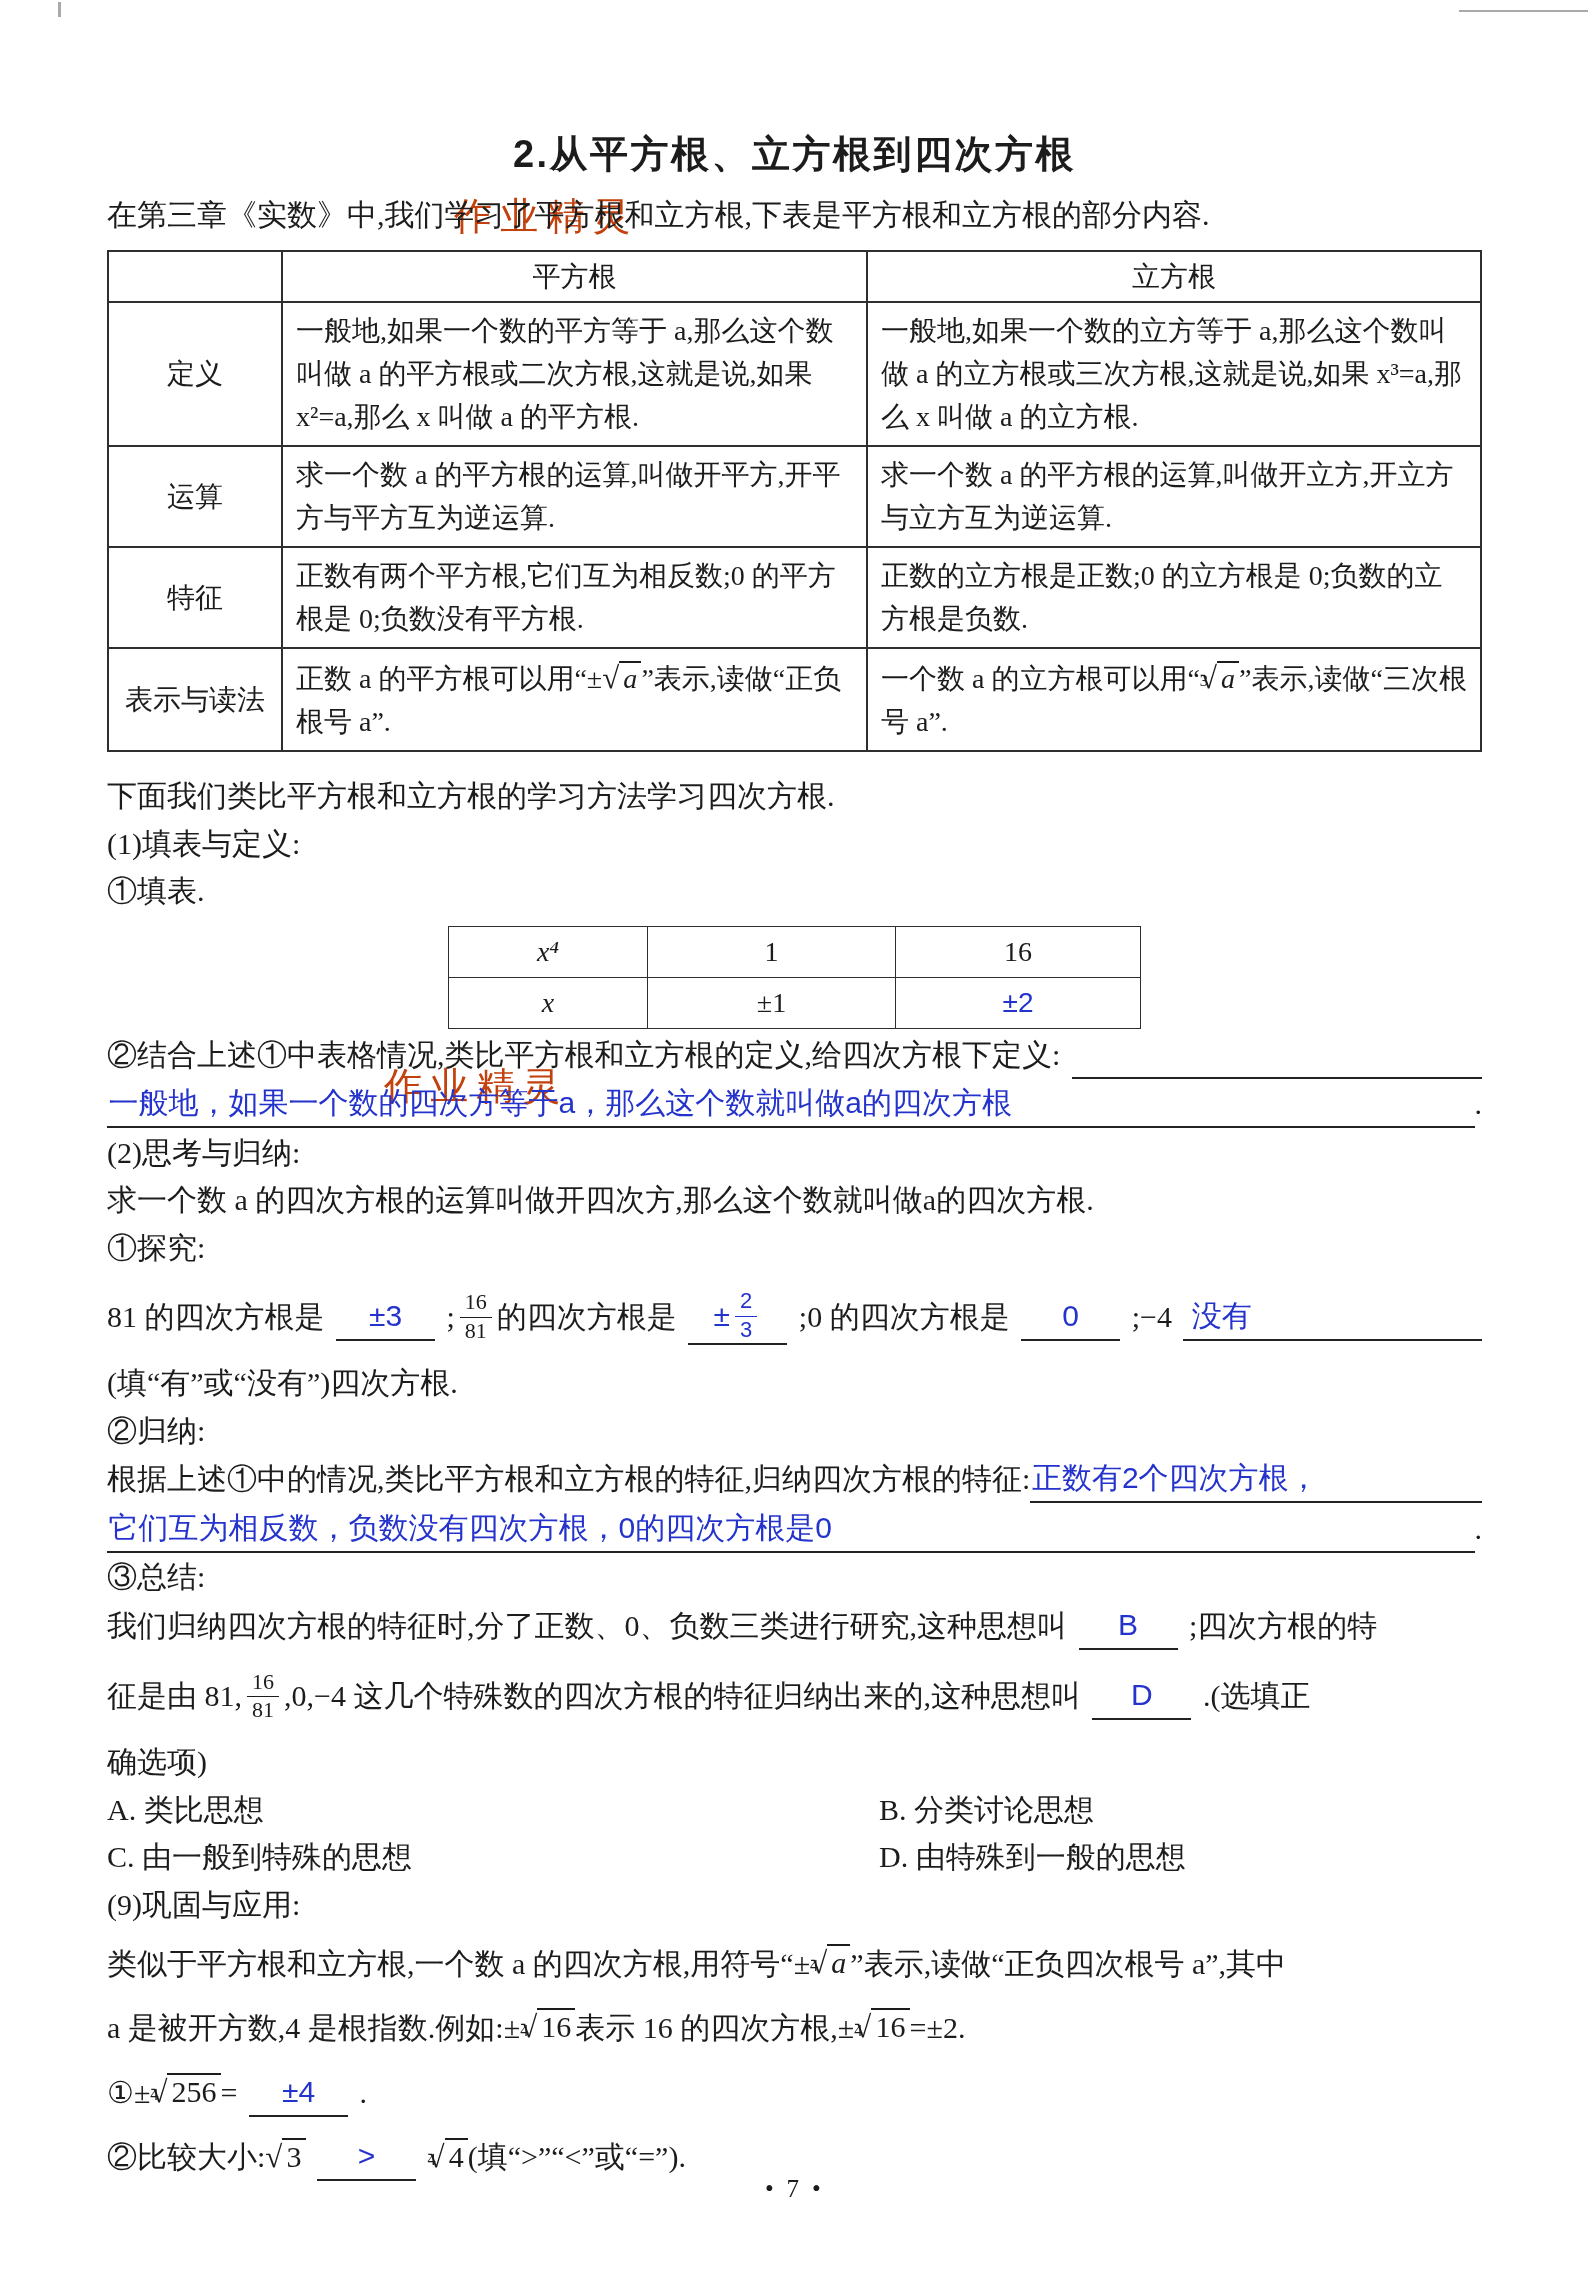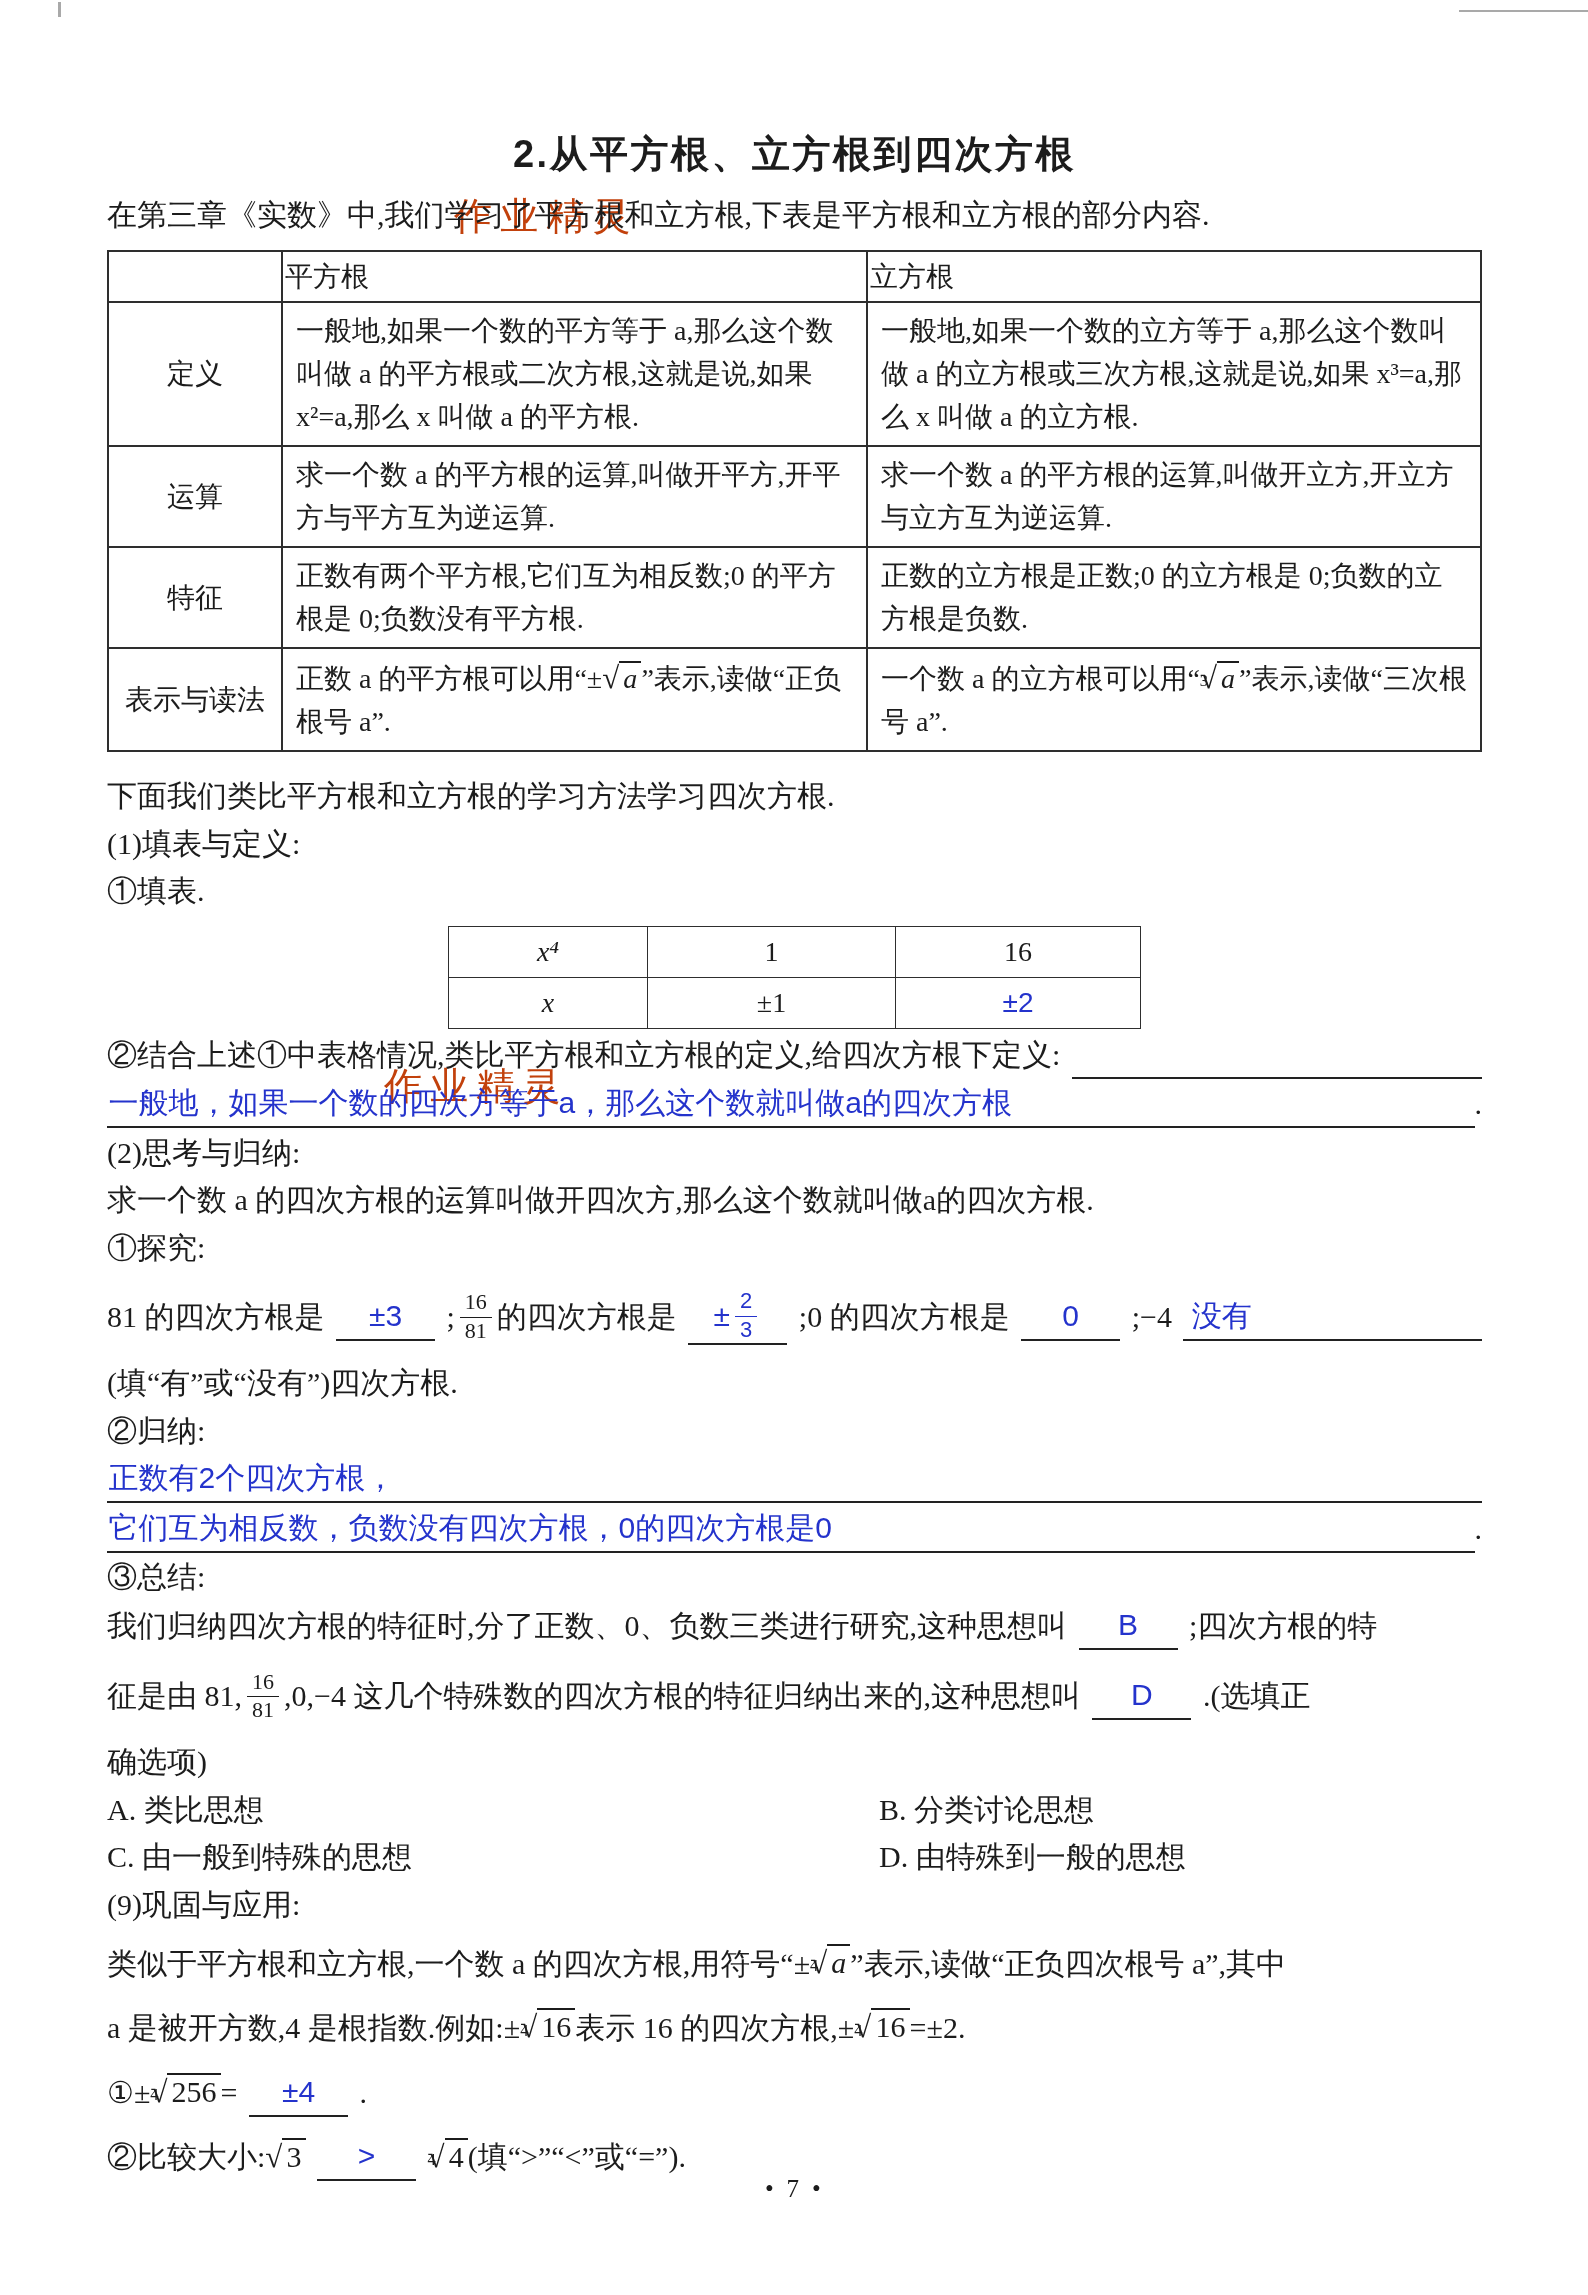--- a/index.html
+++ b/index.html
@@ -21,21 +21,21 @@
   .fline .seg{white-space:nowrap;}
   .mt-m{}
   .mt-l{margin-top:21.4px;}
   .tall{margin-top:8.2px;margin-bottom:5px;min-height:76px;}
   .tallish{margin-top:6.6px;min-height:58px;}
 
   
   .main-table{width:100%;border-collapse:collapse;margin-top:11.5px;table-layout:fixed;}
   .main-table td{border:2.1px solid var(--border);font-size:28px;line-height:43px;padding:6.6px 13px;vertical-align:middle;}
   .main-table td.lbl{text-align:center;padding:6.6px 3.3px;}
-  .main-table tr.hd td{text-align:left;height:51px;padding:2px;}
+  .main-table tr.hd td{text-align:center;height:51px;padding:2px;}
   .col-lbl{width:174px;} .col-sq{width:585px;} .col-cb{width:auto;}
 
   
   .fill-table{border-collapse:collapse;margin:11.5px auto 0;font-size:28px;}
   .fill-table td{border:1.6px solid var(--border);text-align:center;height:51px;vertical-align:middle;}
   .fill-table td.c1{width:199px;margin-top:8px;} .fill-table td.c2{width:248px;} .fill-table td.c3{width:245px;}
   .var{font-style:italic;}
 
   
   .answer{color:var(--blue);font-family:"Liberation Sans","DejaVu Sans",sans-serif;}
@@ -175,20 +175,21 @@
         </span>
       <span class="seg">;0 的四次方根是</span>
       <span class="blank">0</span>
       <span class="seg">;−4</span>
       <span class="blank fill">没有</span>
     </div>
     <p class="ln">(填“有”或“没有”)四次方根.</p>
 
     <p class="ln">②归纳:</p>
     <div class="fline">
+      <span class="seg">根据上述①中的情况,类比平方根和立方根的特征,归纳四次方根的特征:</span>
       <span class="blank fill ans-left">正数有2个四次方根，</span>
     </div>
     <div class="fline">
       <span class="blank fill ans-left">它们互为相反数，负数没有四次方根，0的四次方根是0</span>
       <span class="seg">.</span>
     </div>
 
     <p class="ln">③总结:</p>
     <div class="fline">
       <span class="seg">我们归纳四次方根的特征时,分了正数、0、负数三类进行研究,这种思想叫</span>

